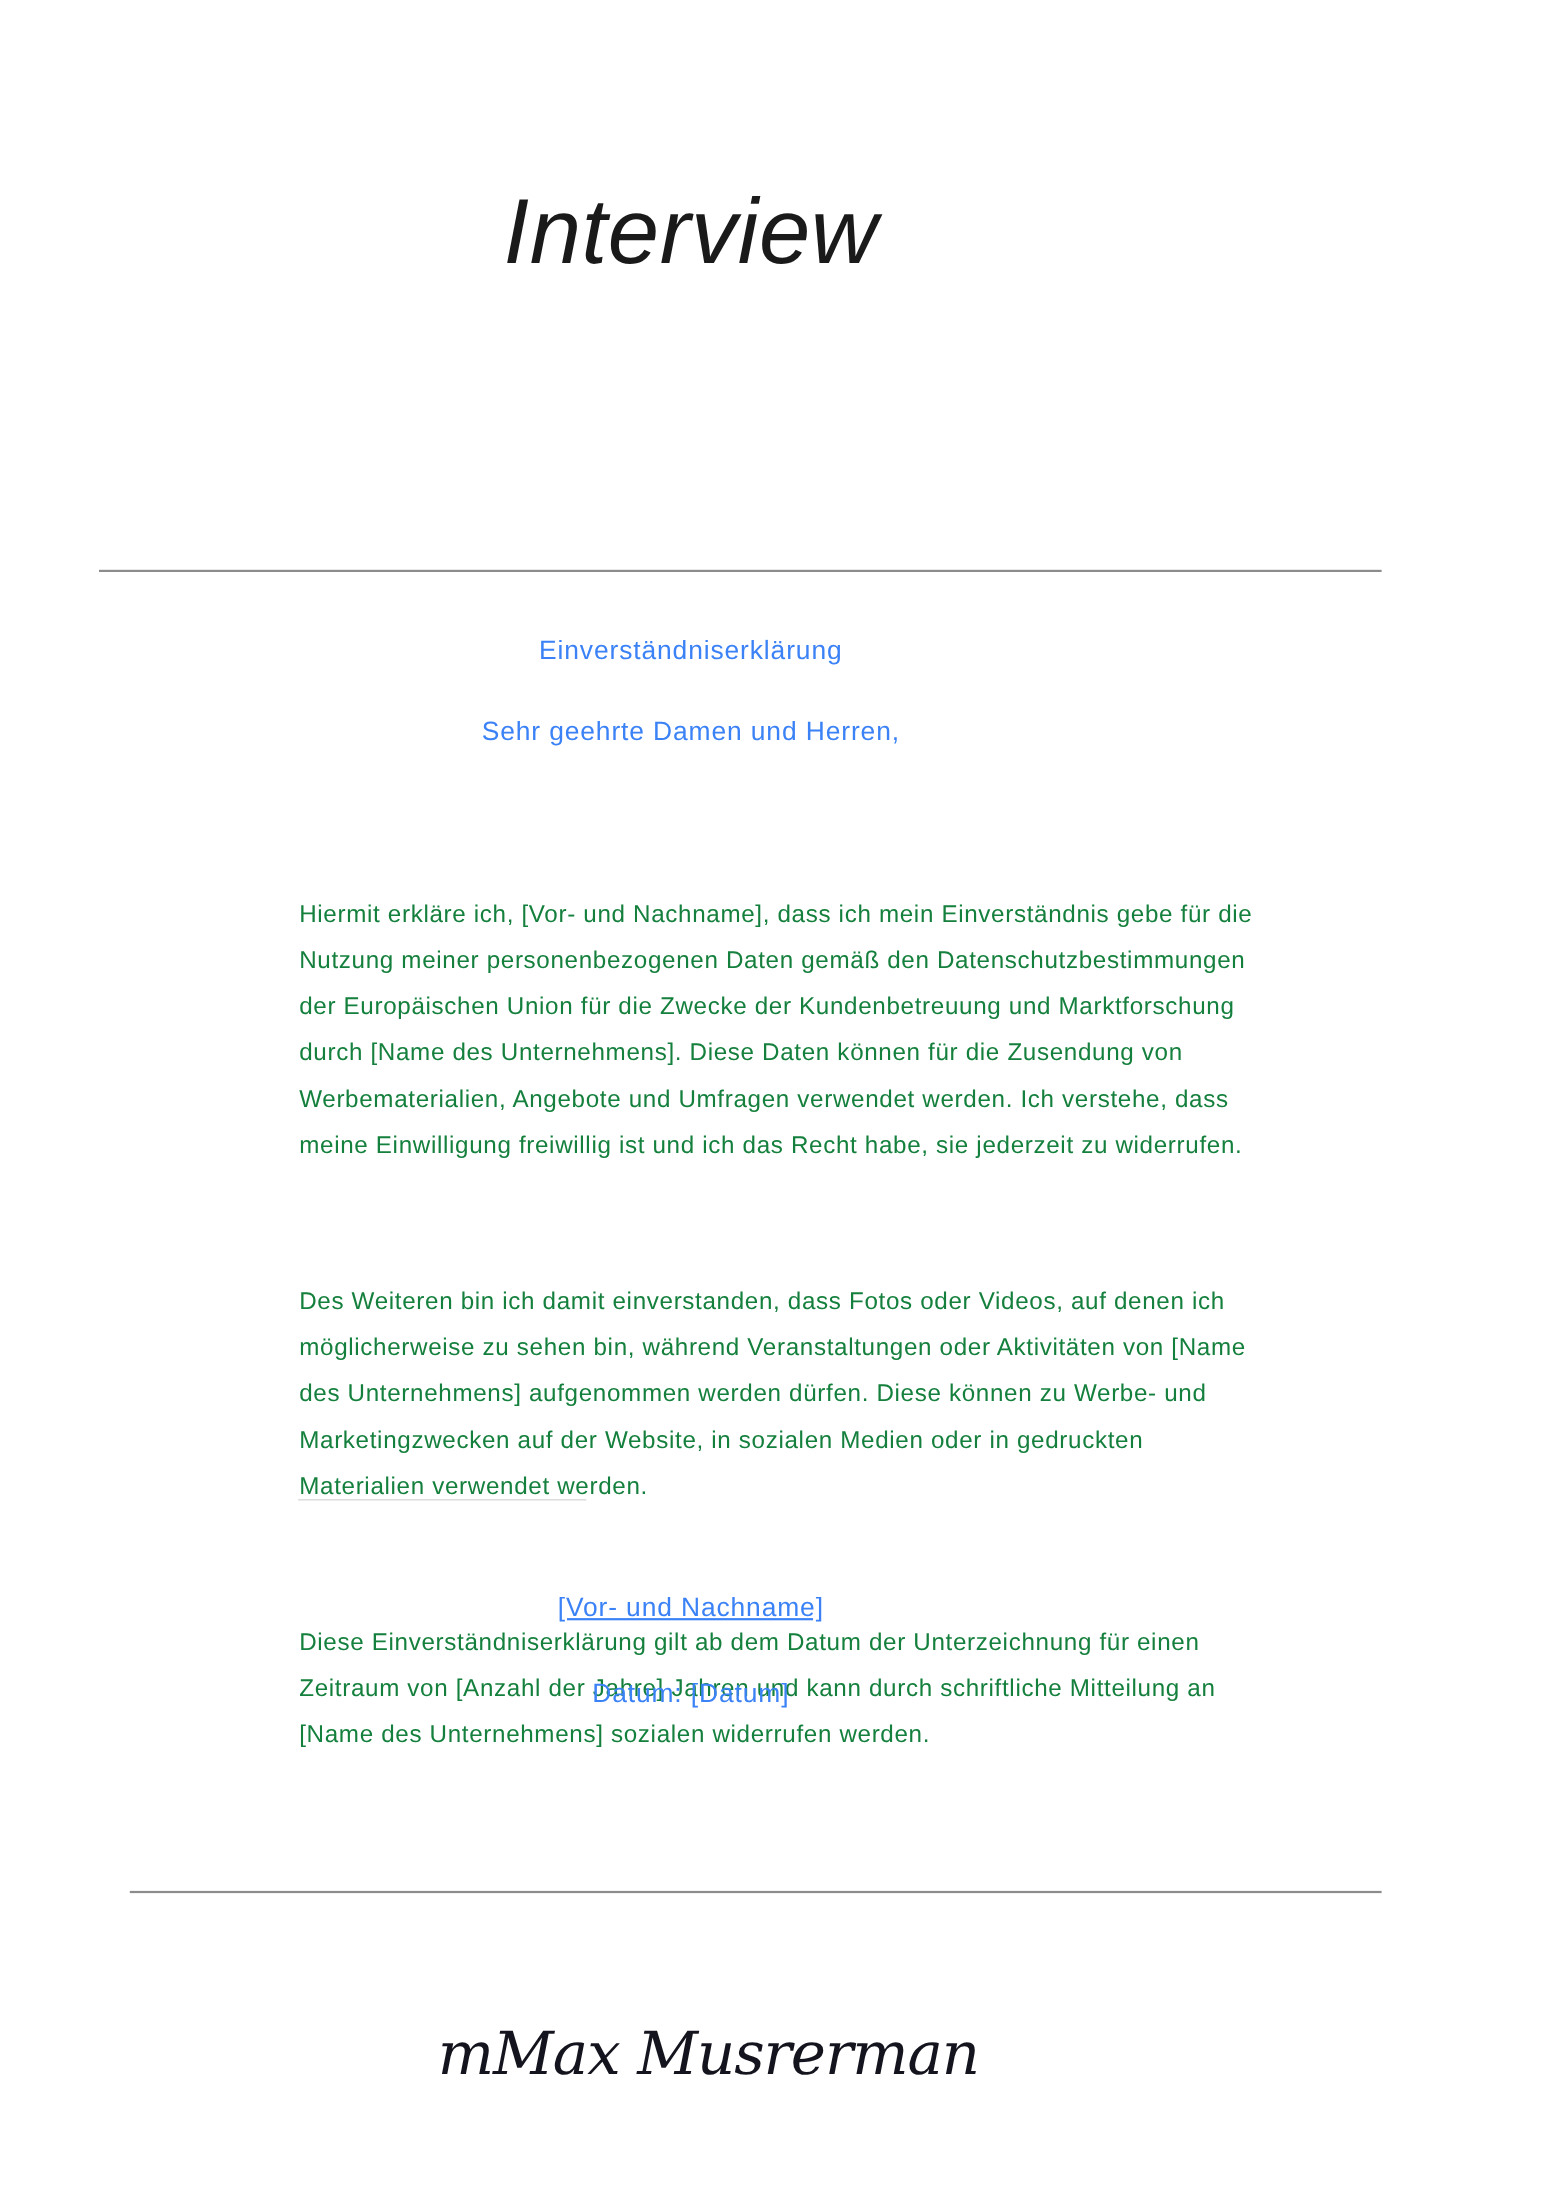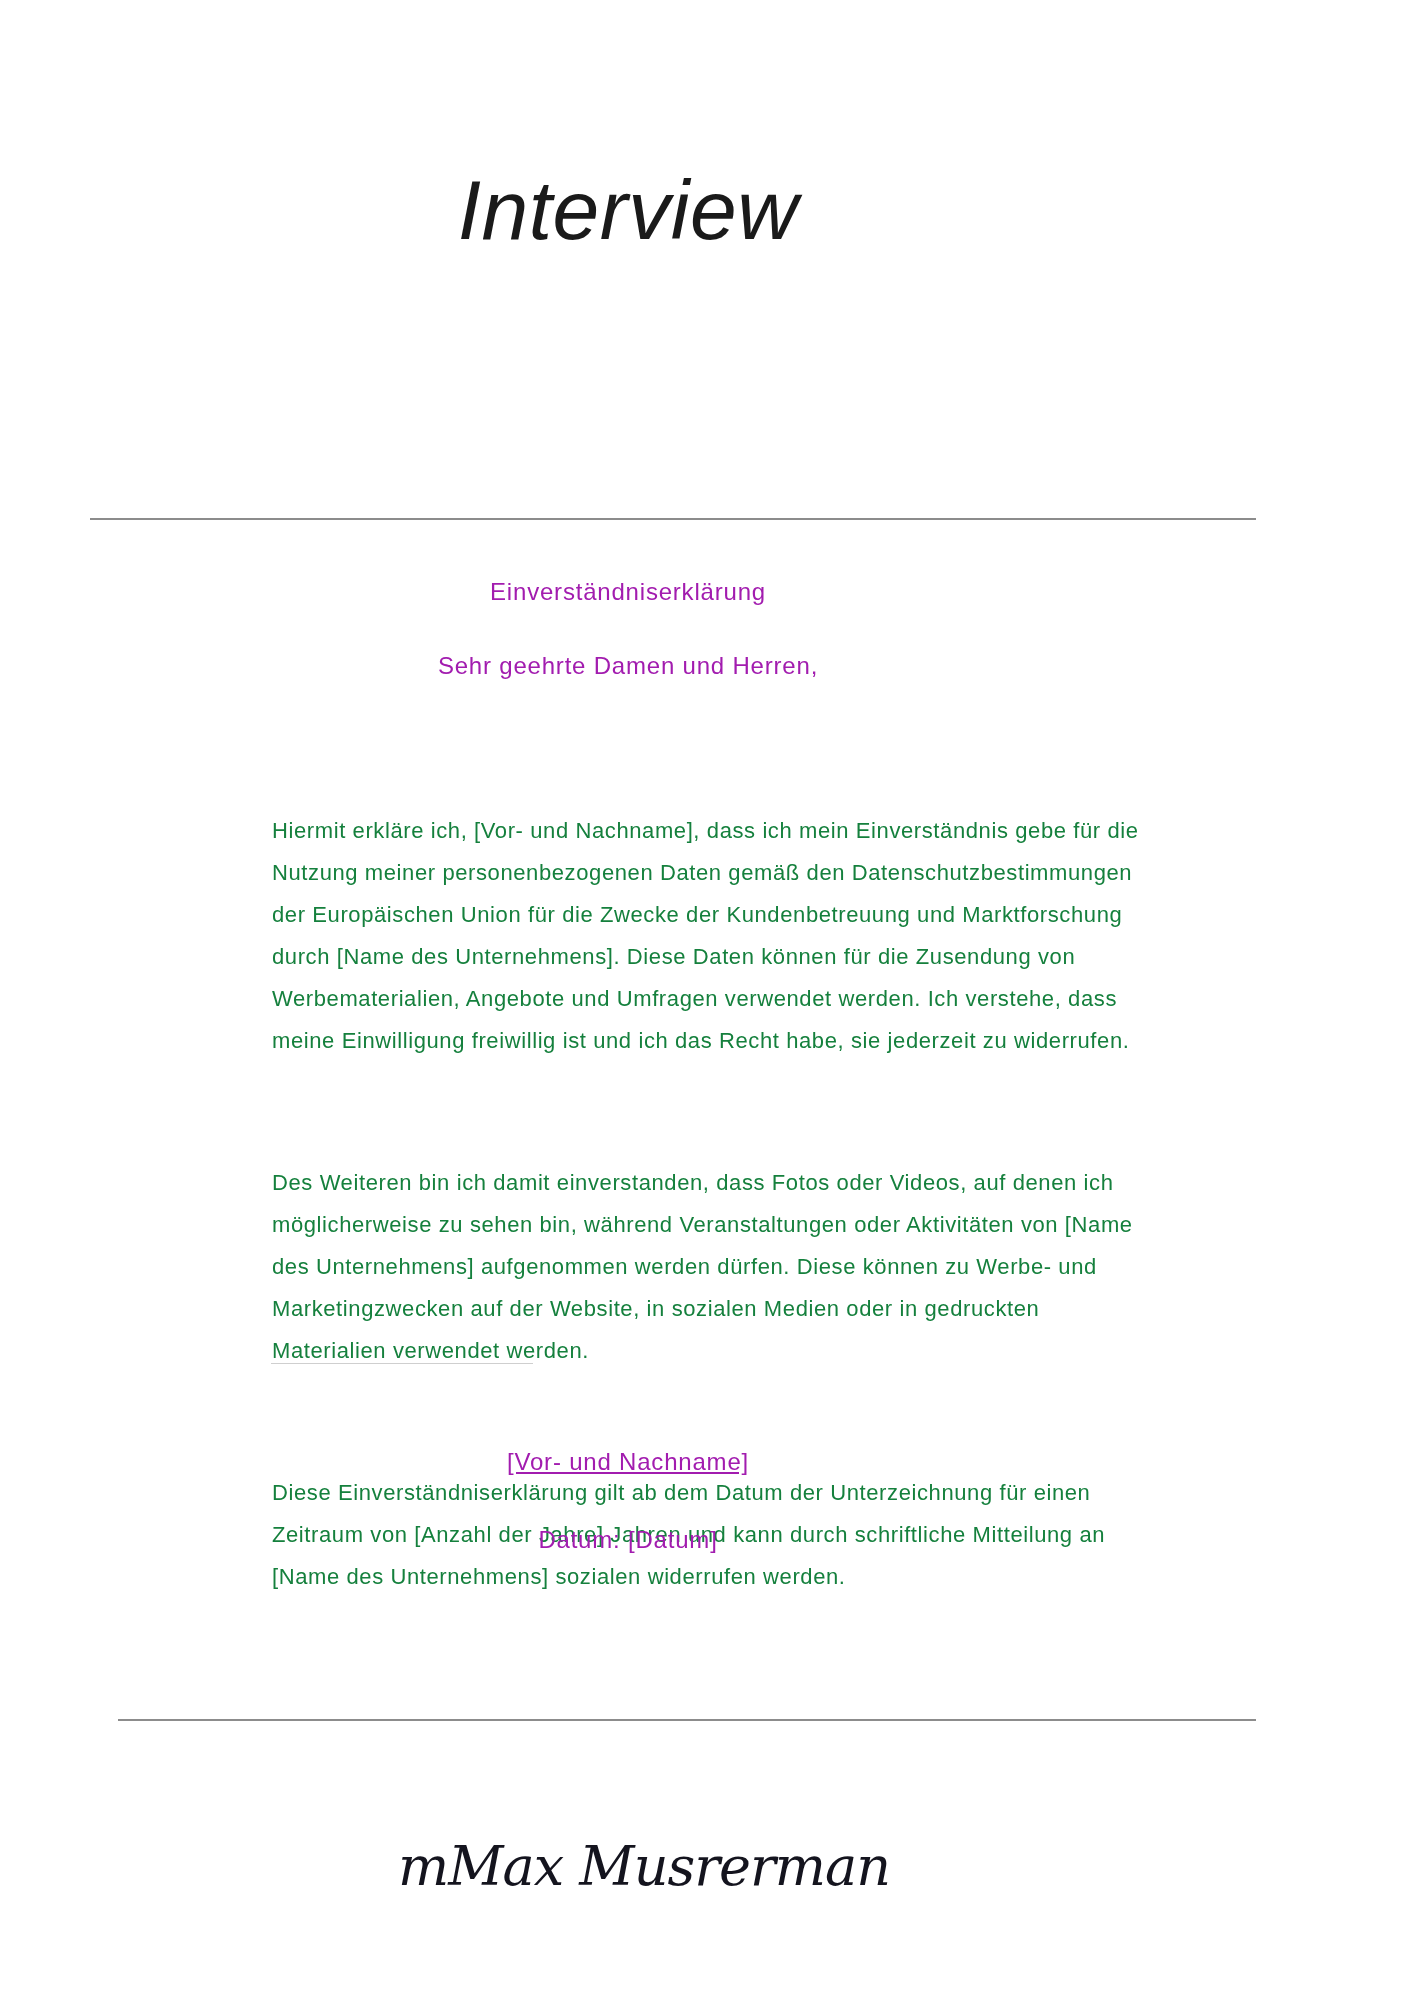--- a/index.html
+++ b/index.html
@@ -41,21 +41,21 @@
     top: 1719px;
     left: 118px;
     width: 1177px;
   }
   .centered-dark {
     position: absolute;
     left: 0;
     width: 100%;
     text-align: center;
     font-size: 24px;
-    color: #a21caf;
+    color: #3b82f6;
     letter-spacing: 0.8px;
     line-height: 1.2;
   }
   .consent-heading   { top: 578px; }
   .greeting          { top: 652px; }
   .name-placeholder  { top: 1448px; text-decoration: underline; }
   .date-line         { top: 1526px; text-align: center; }
   .place-line        { top: 1564px; }
   .signature-label   { top: 1592px; }
   .body-copy {

